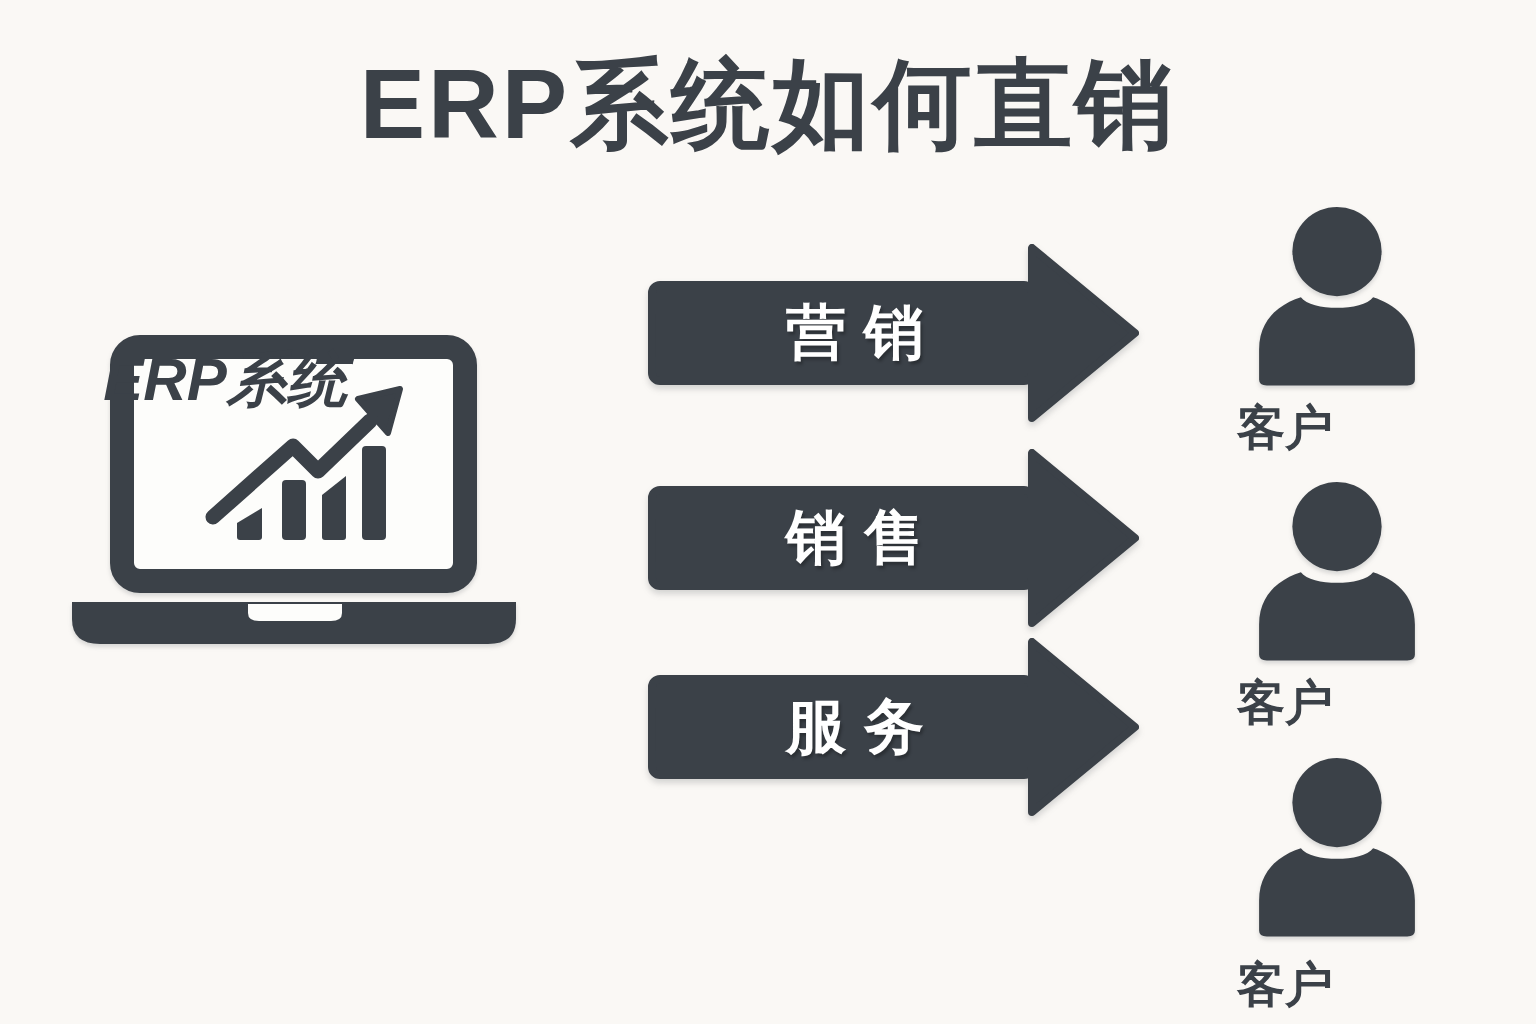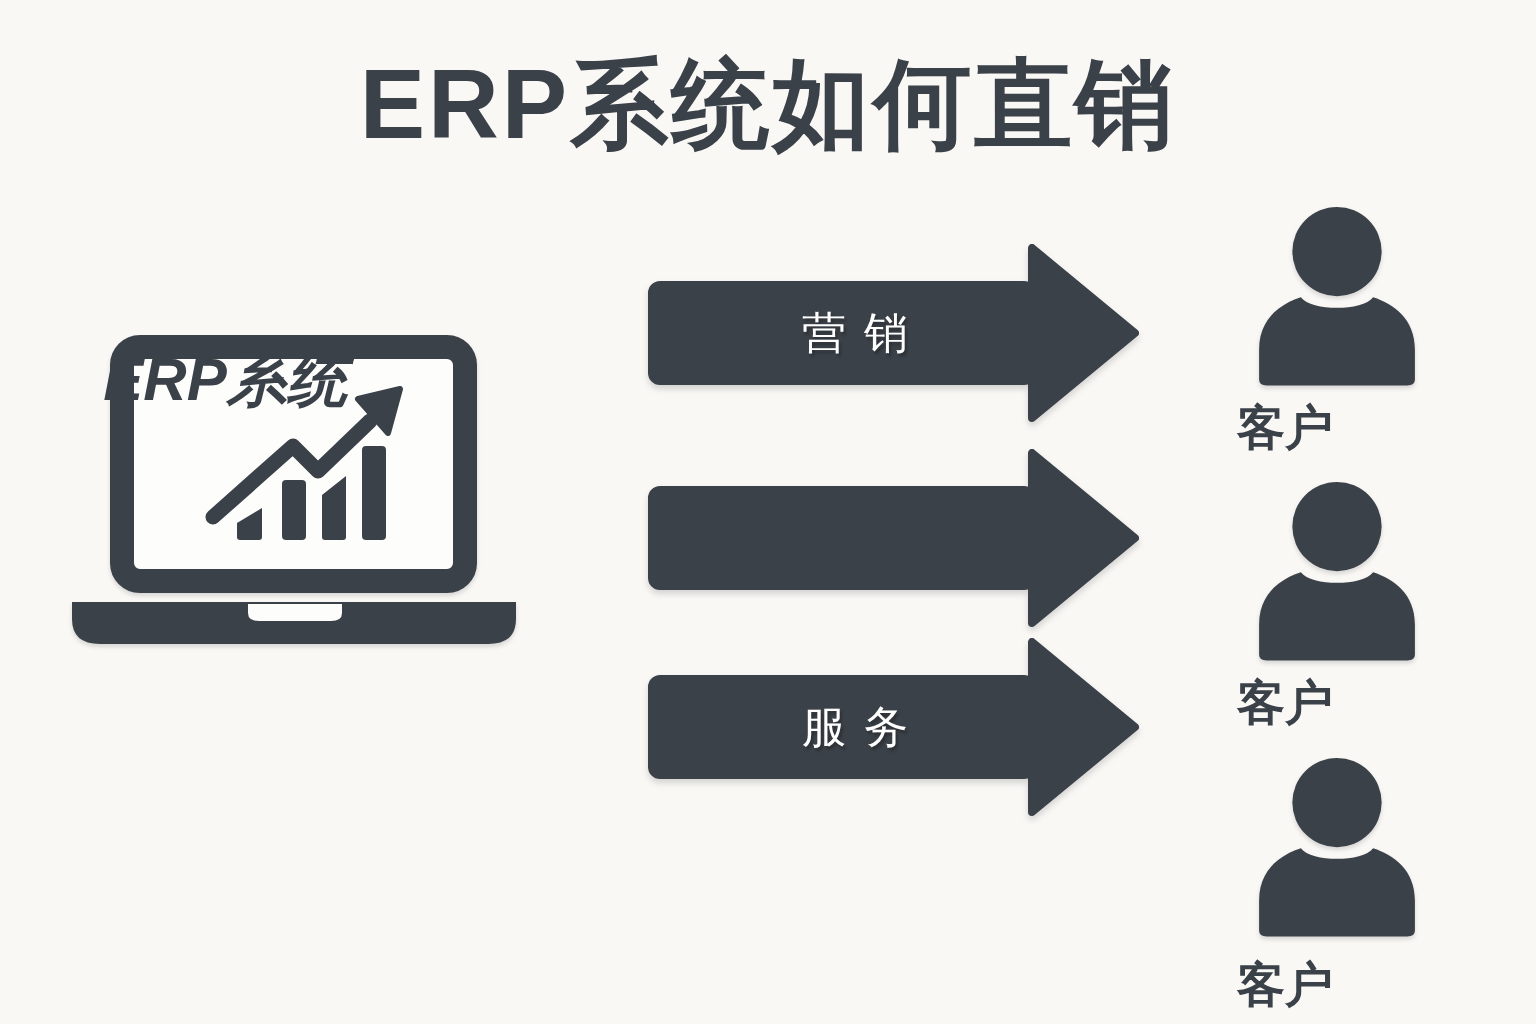--- a/index.html
+++ b/index.html
@@ -47,22 +47,22 @@
     left: 645px;
     width: 494px;
     height: 190px;
   }
   .arrow svg { display: block; width: 494px; height: 190px; filter: drop-shadow(0 4px 3px rgba(60,65,72,0.2)); }
   .arrow .arrow-label {
     position: absolute;
     left: 30px; top: 0;
     width: 360px; height: 190px;
     display: flex; align-items: center; justify-content: center;
-    font-size: 44px;
-    font-weight: normal;
+    font-size: 60px;
+    font-weight: bold;
     letter-spacing: 18px;
     text-indent: 18px;
     color: #ffffff;
     text-shadow: 2px 3px 3px rgba(0,0,0,0.28);
   }
   .arrow-1 { top: 238px; }
   .arrow-2 { top: 443px; }
   .arrow-3 { top: 632px; }
   .person {
     position: absolute;
@@ -127,20 +127,21 @@
     <div class="arrow-label">营销</div>
   </div>
 
   <div class="arrow arrow-2">
     <svg viewBox="0 0 494 190" xmlns="http://www.w3.org/2000/svg">
       <g fill="var(--ink)" stroke="var(--ink)" stroke-width="8" stroke-linejoin="round">
         <rect x="7" y="47" width="380" height="96" rx="8"></rect>
         <polygon points="387,10 387,180 490,95"></polygon>
       </g>
     </svg>
+    <div class="arrow-label">销售</div>
   </div>
 
   <div class="arrow arrow-3">
     <svg viewBox="0 0 494 190" xmlns="http://www.w3.org/2000/svg">
       <g fill="var(--ink)" stroke="var(--ink)" stroke-width="8" stroke-linejoin="round">
         <rect x="7" y="47" width="380" height="96" rx="8"></rect>
         <polygon points="387,10 387,180 490,95"></polygon>
       </g>
     </svg>
     <div class="arrow-label">服务</div>

